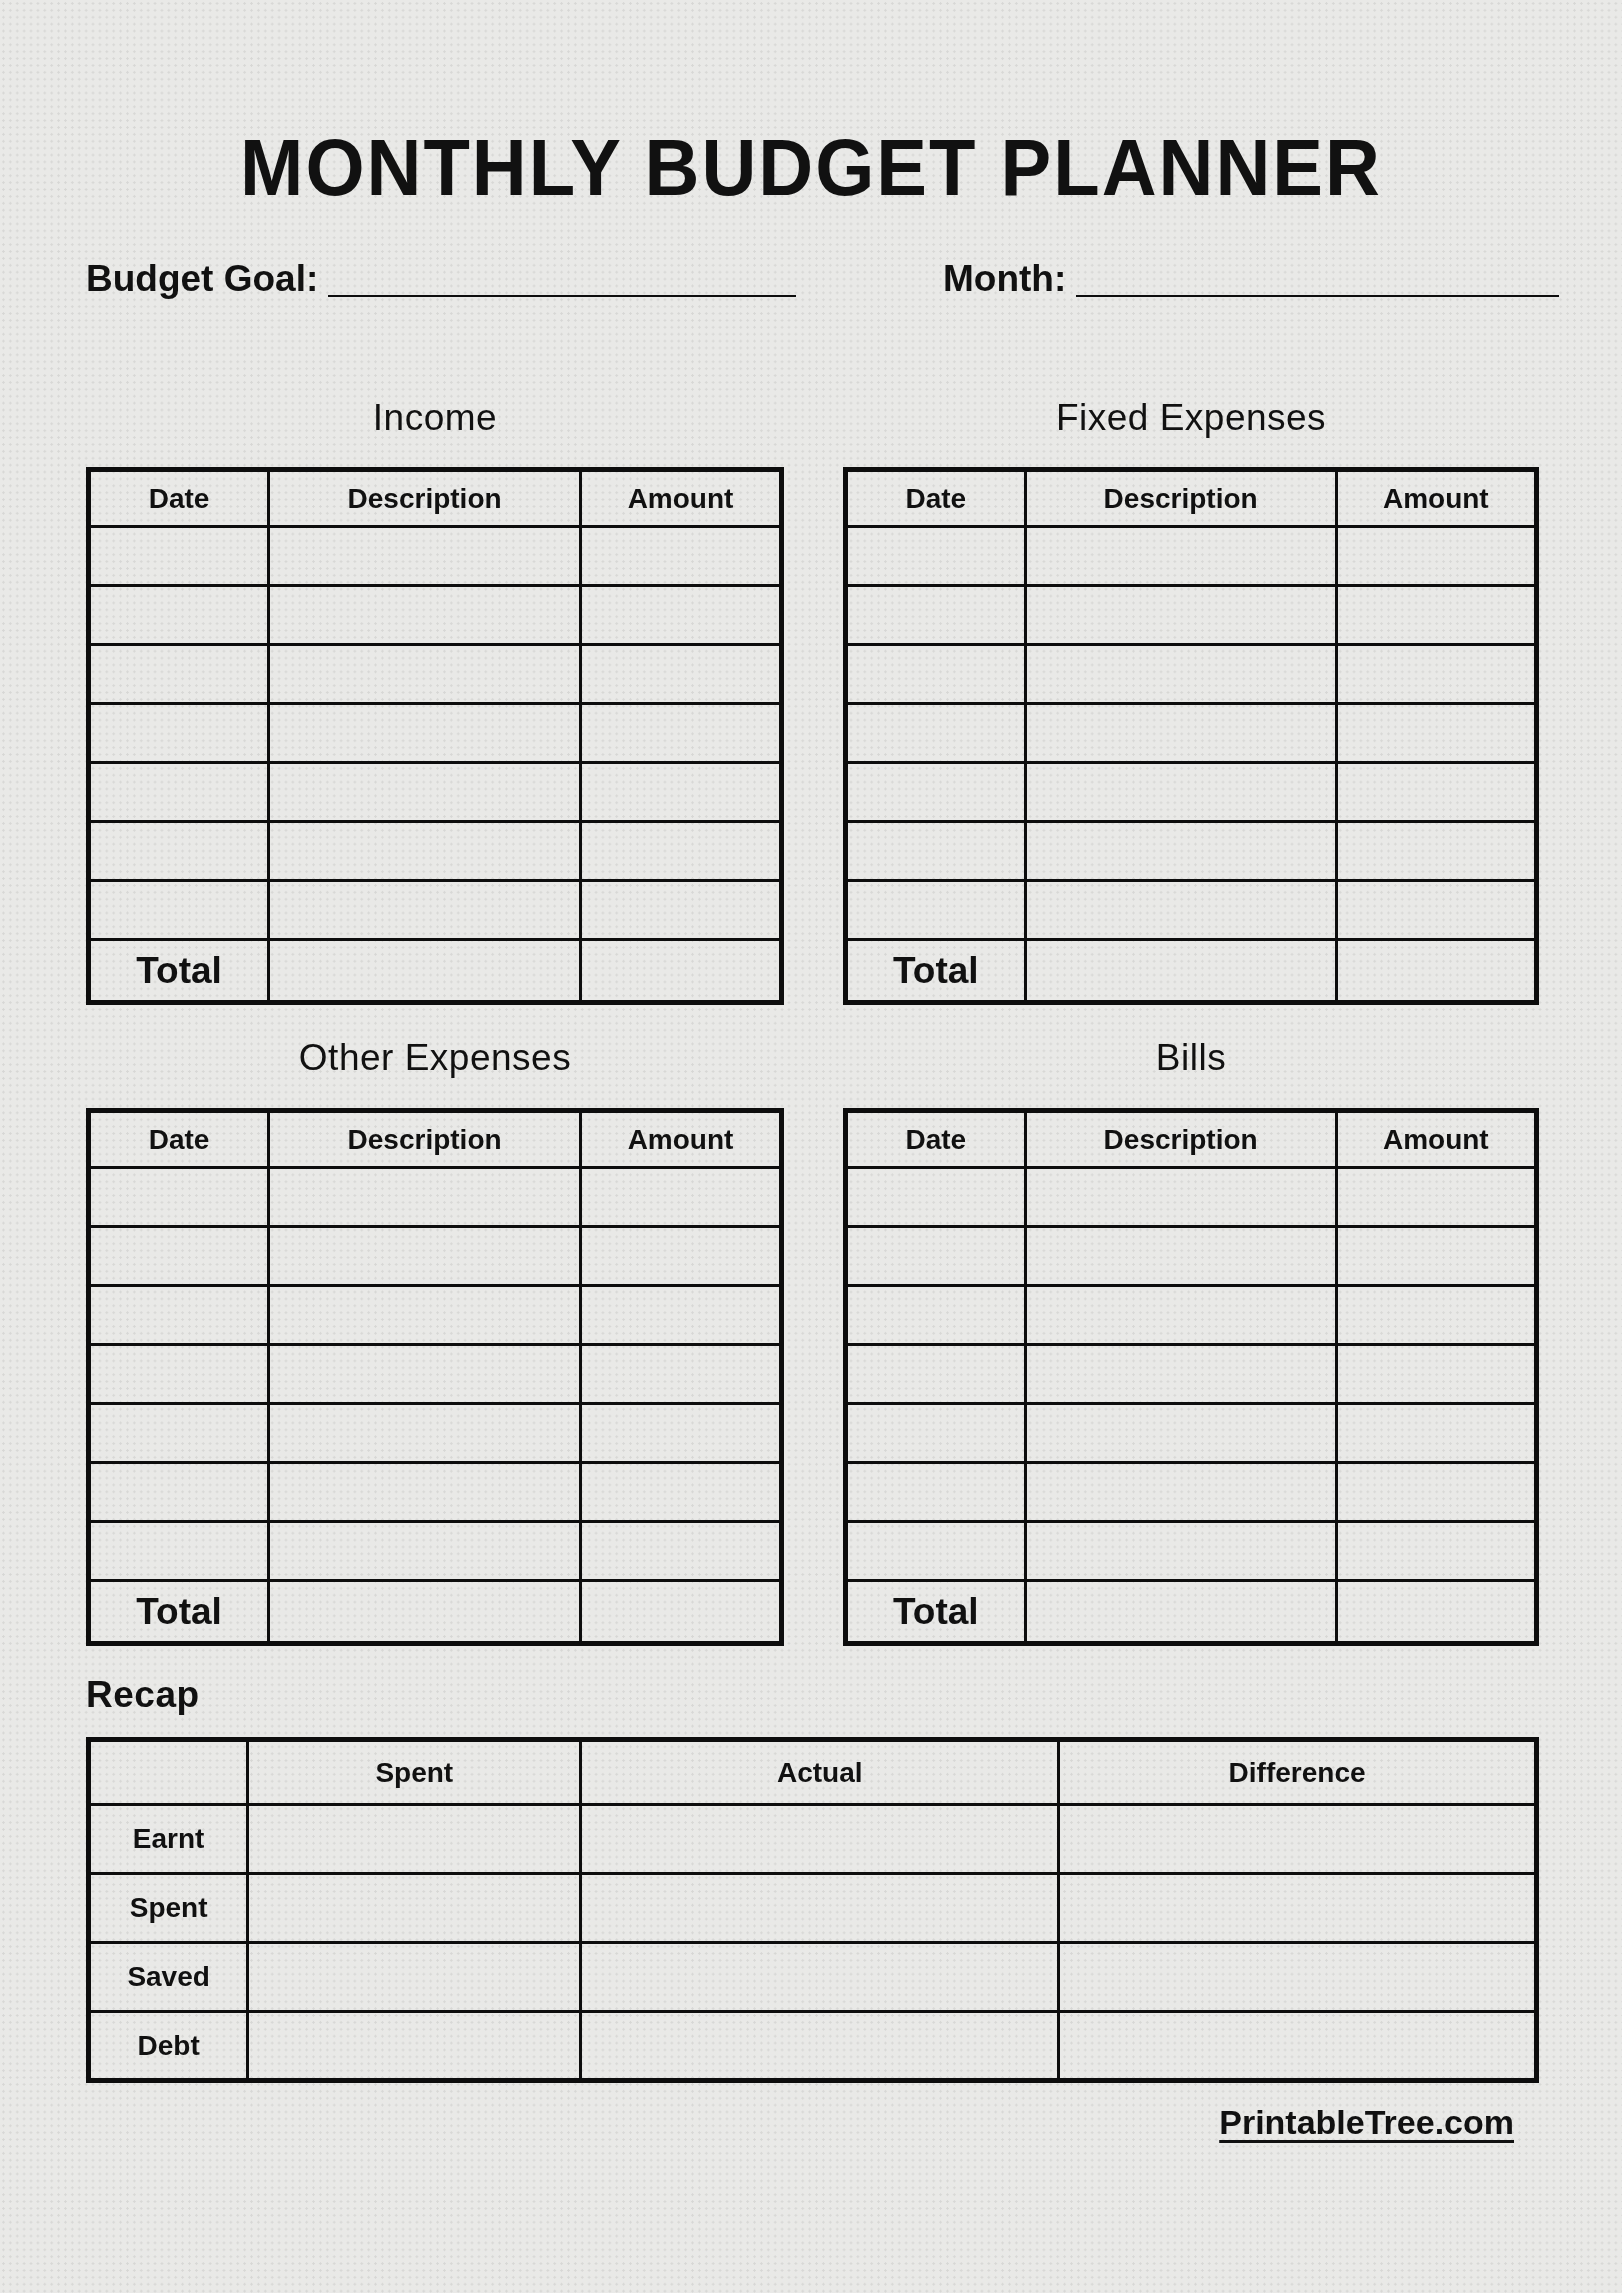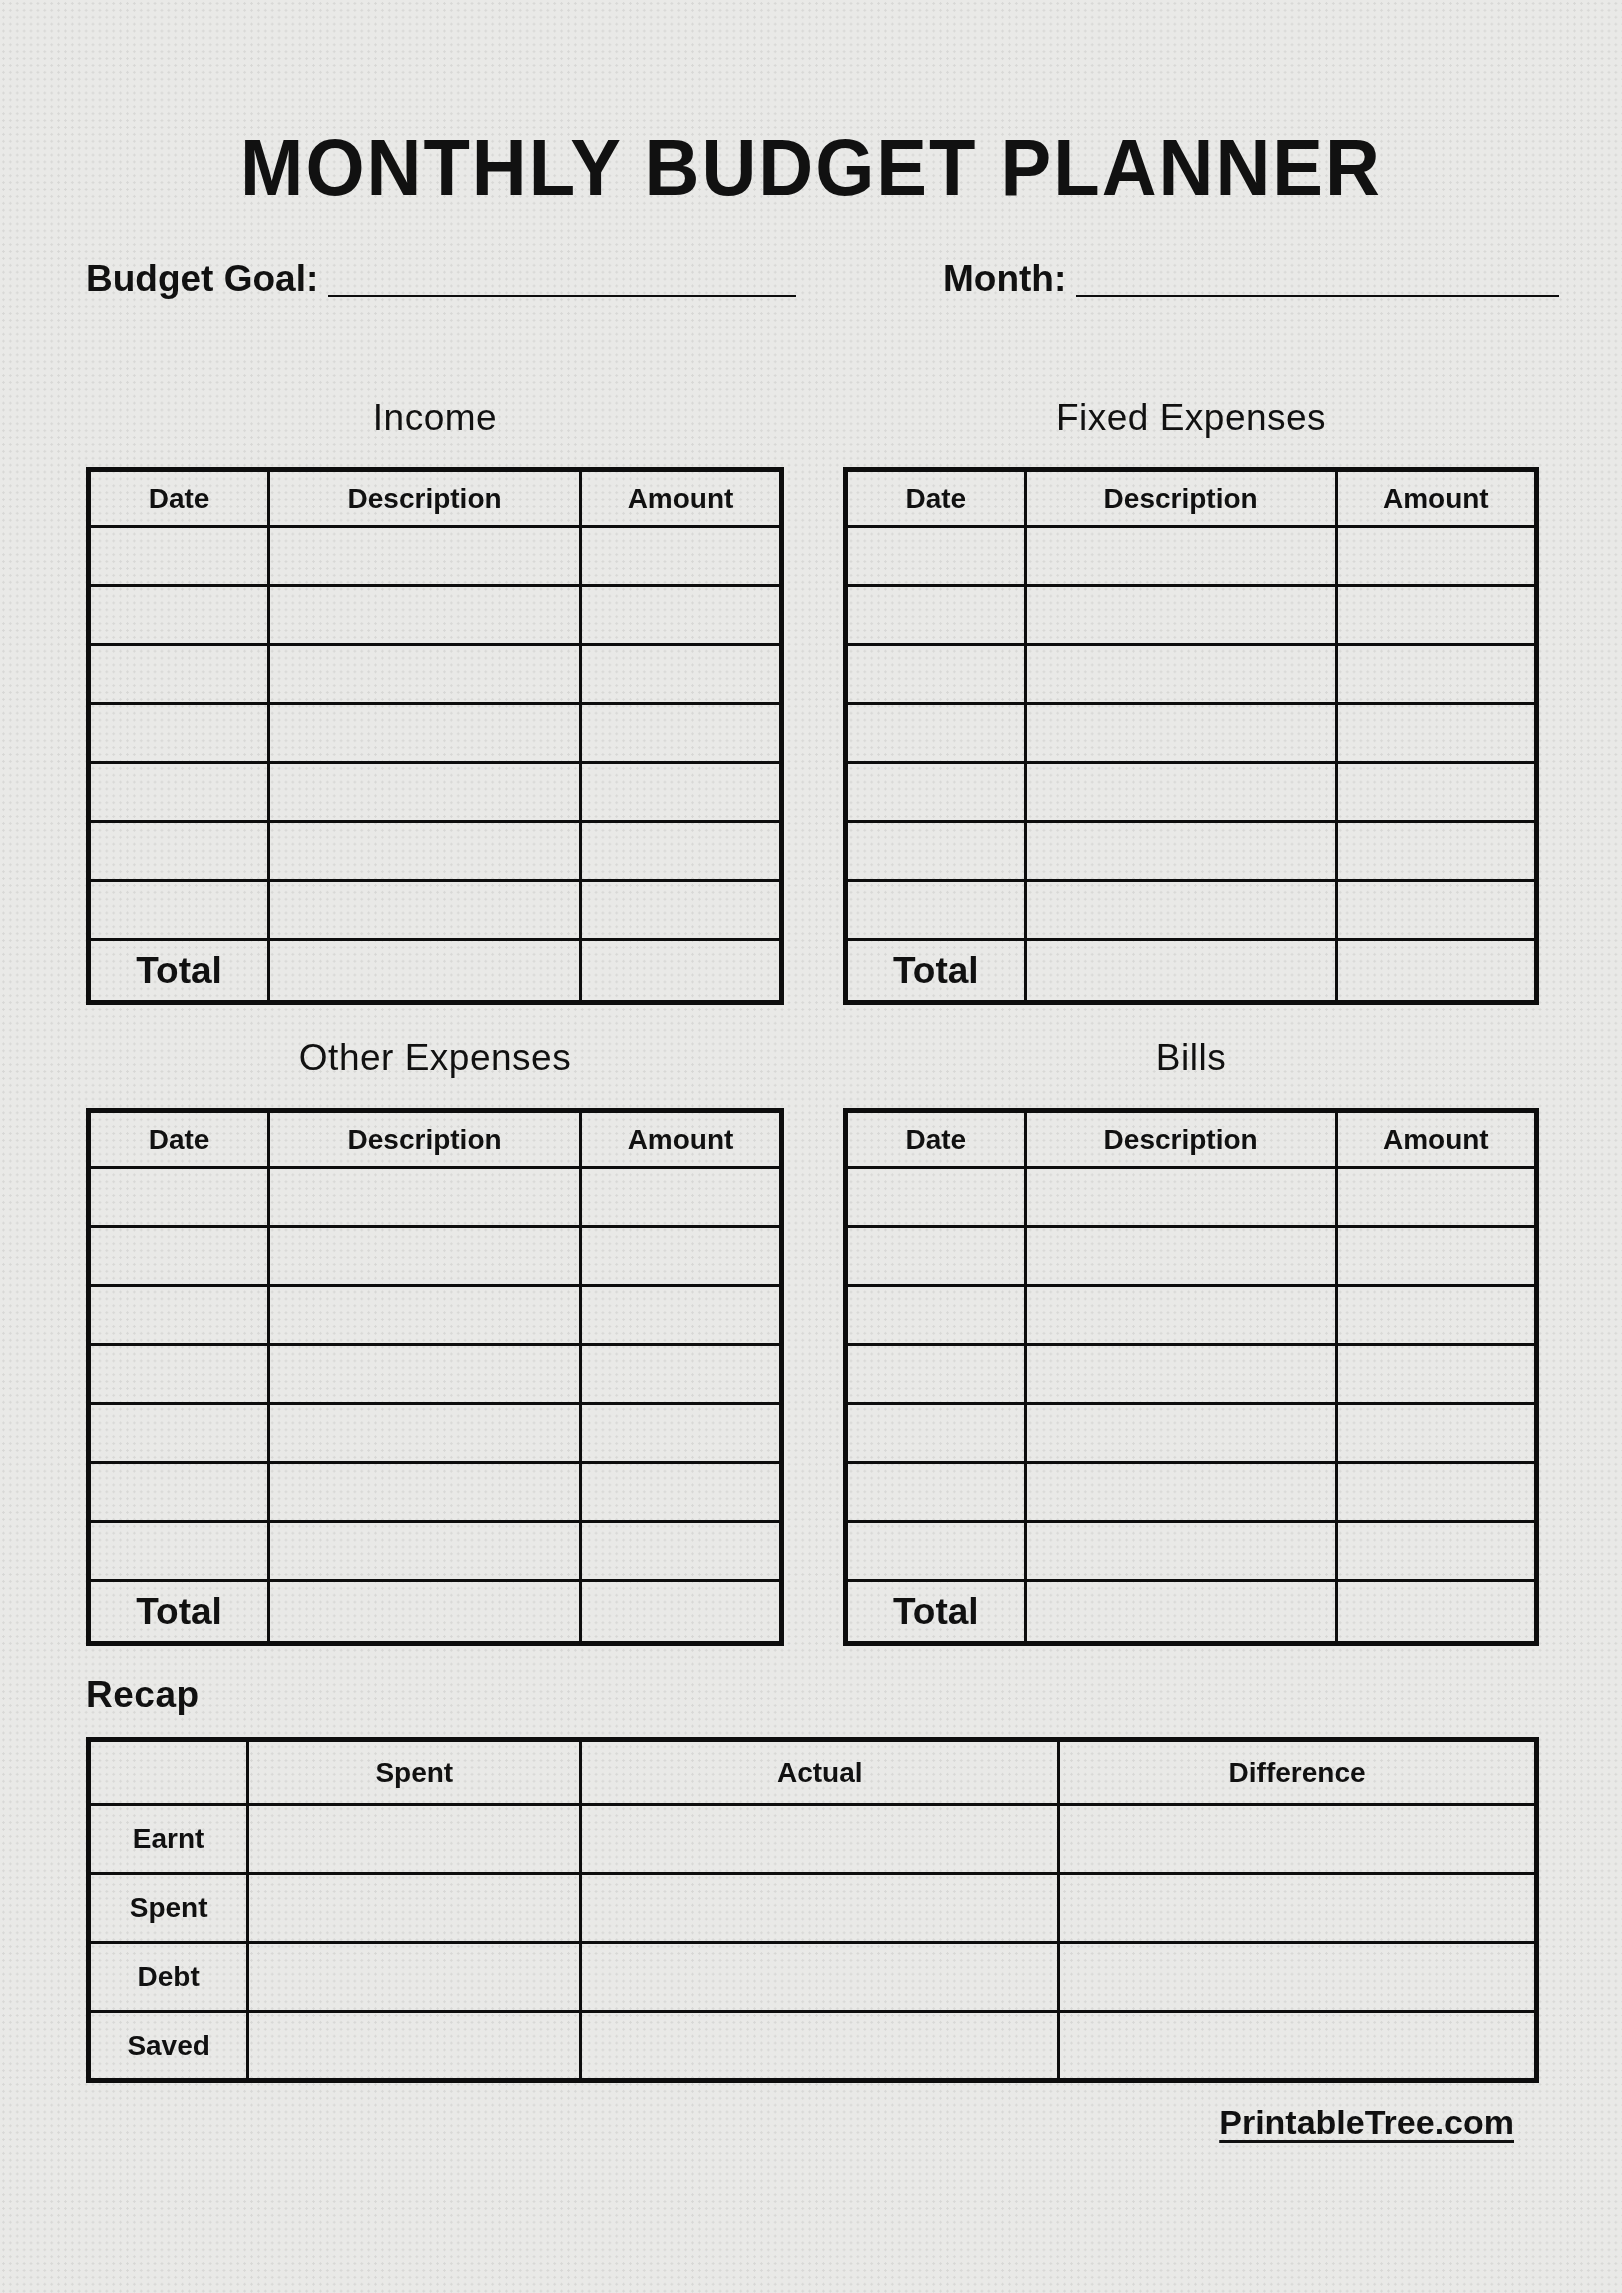--- a/index.html
+++ b/index.html
@@ -434,27 +434,27 @@
           <td></td>
           <td></td>
         </tr>
         <tr>
           <td class="recap-row-label">Spent</td>
           <td></td>
           <td></td>
           <td></td>
         </tr>
         <tr>
-          <td class="recap-row-label">Debt</td>
+          <td class="recap-row-label">Saved</td>
           <td></td>
           <td></td>
           <td></td>
         </tr>
         <tr>
-          <td class="recap-row-label">Saved</td>
+          <td class="recap-row-label">Debt</td>
           <td></td>
           <td></td>
           <td></td>
         </tr>
       </tbody>
     </table>
   </section>
 
   <div class="footer">
     <a>PrintableTree.com</a>

